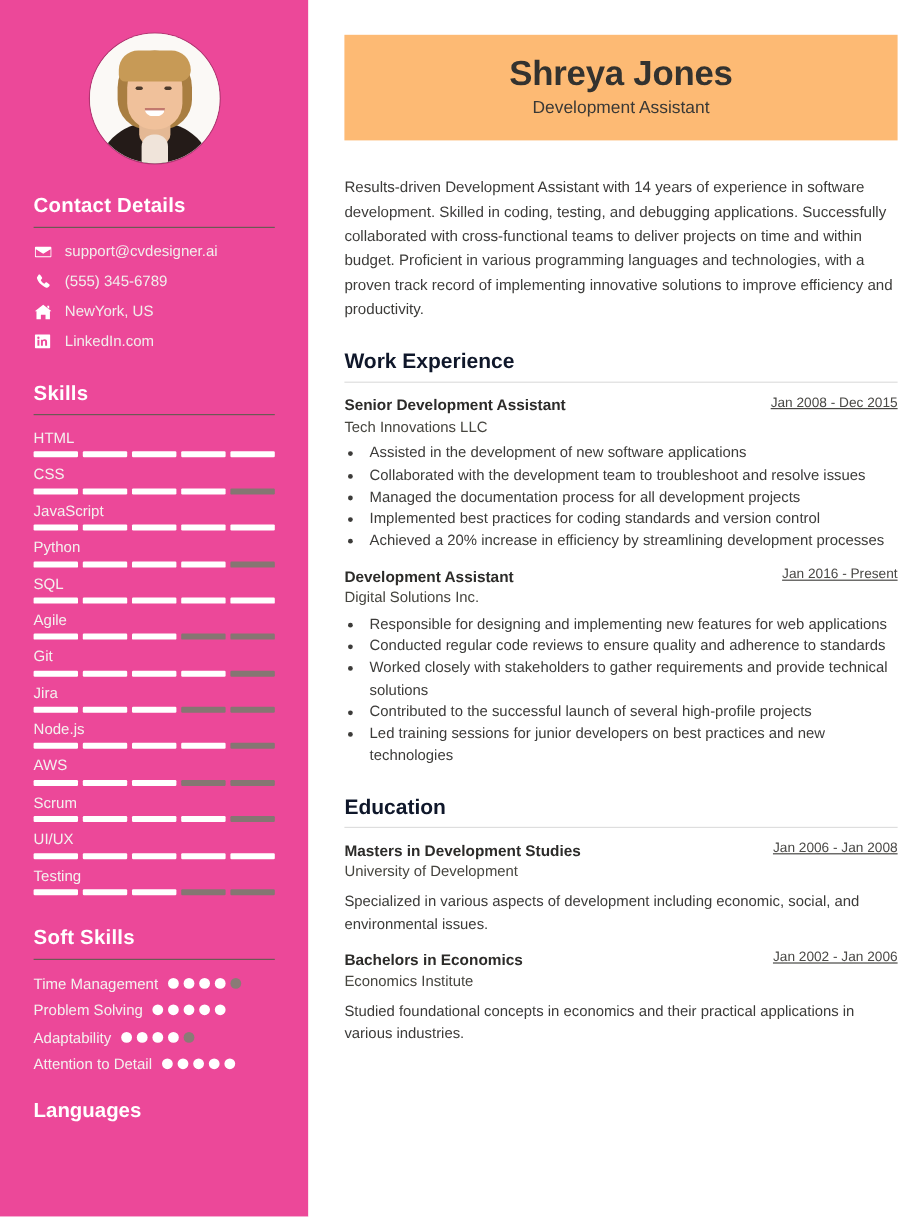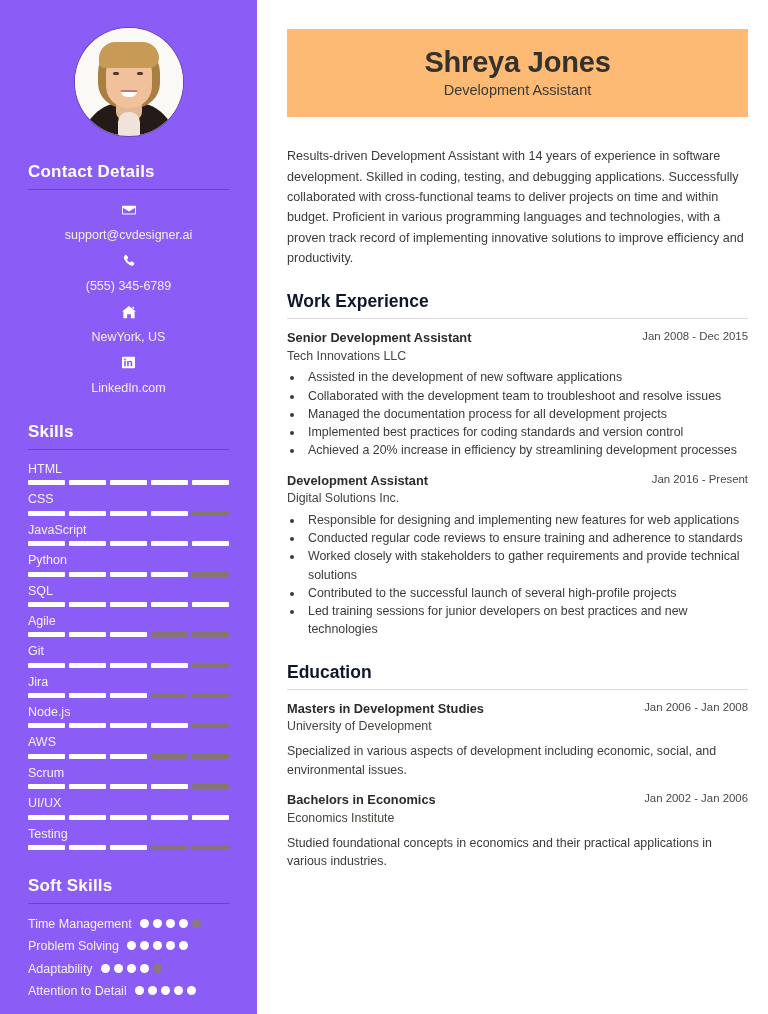--- a/index.html
+++ b/index.html
@@ -16,21 +16,21 @@
     height: 1014px;
     background: #ffffff;
     display: flex;
     overflow: hidden;
   }
 
   
   .sidebar {
     width: 257px;
     flex: 0 0 257px;
-    background: #8b5cf6;
+    background: #ec4899;
     color: #ffffff;
     padding: 0 0 0 0;
     position: relative;
     overflow: hidden;
   }
   .photo-wrap {
     display: flex;
     justify-content: center;
     padding-top: 28px;
   }
@@ -100,21 +100,20 @@
 
   .contact-list { list-style: none; }
   .contact-row {
     display: flex;
     align-items: center;
     gap: 11px;
     font-size: 12.5px;
     color: #f2eeec;
     margin-bottom: 10px;
     line-height: 1.2;
-    flex-direction: column;
   }
   .c-ico { width: 15px; display: flex; align-items: center; justify-content: center; flex: 0 0 15px; }
   .c-ico svg { display: block; fill: #ffffff; }
 
   
   .skill-item { margin-bottom: 7px; }
   .skill-name {
     font-size: 12.5px;
     color: #f4f1ef;
     margin-bottom: 4px;
@@ -207,20 +206,21 @@
     font-size: 12.8px;
     font-weight: bold;
     color: #2c2b29;
     line-height: 1.3;
   }
   .entry-date {
     font-size: 11.4px;
     color: #4a4946;
     white-space: nowrap;
     flex: 0 0 auto;
+    text-decoration: underline;
   }
   .entry-org {
     font-size: 12.4px;
     color: #46453f;
     margin-top: 1px;
     line-height: 1.35;
   }
   .bullets {
     margin: 4px 0 0 17px;
     padding: 0;
@@ -521,21 +521,21 @@
             </ul>
           </div>
           <div class="entry">
             <div class="entry-top">
               <div class="entry-title">Development Assistant</div>
               <div class="entry-date">Jan 2016 - Present</div>
             </div>
             <div class="entry-org">Digital Solutions Inc.</div>
             <ul class="bullets">
               <li>Responsible for designing and implementing new features for web applications</li>
-              <li>Conducted regular code reviews to ensure training and adherence to standards</li>
+              <li>Conducted regular code reviews to ensure quality and adherence to standards</li>
               <li>Worked closely with stakeholders to gather requirements and provide technical solutions</li>
               <li>Contributed to the successful launch of several high-profile projects</li>
               <li>Led training sessions for junior developers on best practices and new technologies</li>
             </ul>
           </div>
         </div>
     </section>
 
     <section>
       <div class="sec-head">Education</div>

